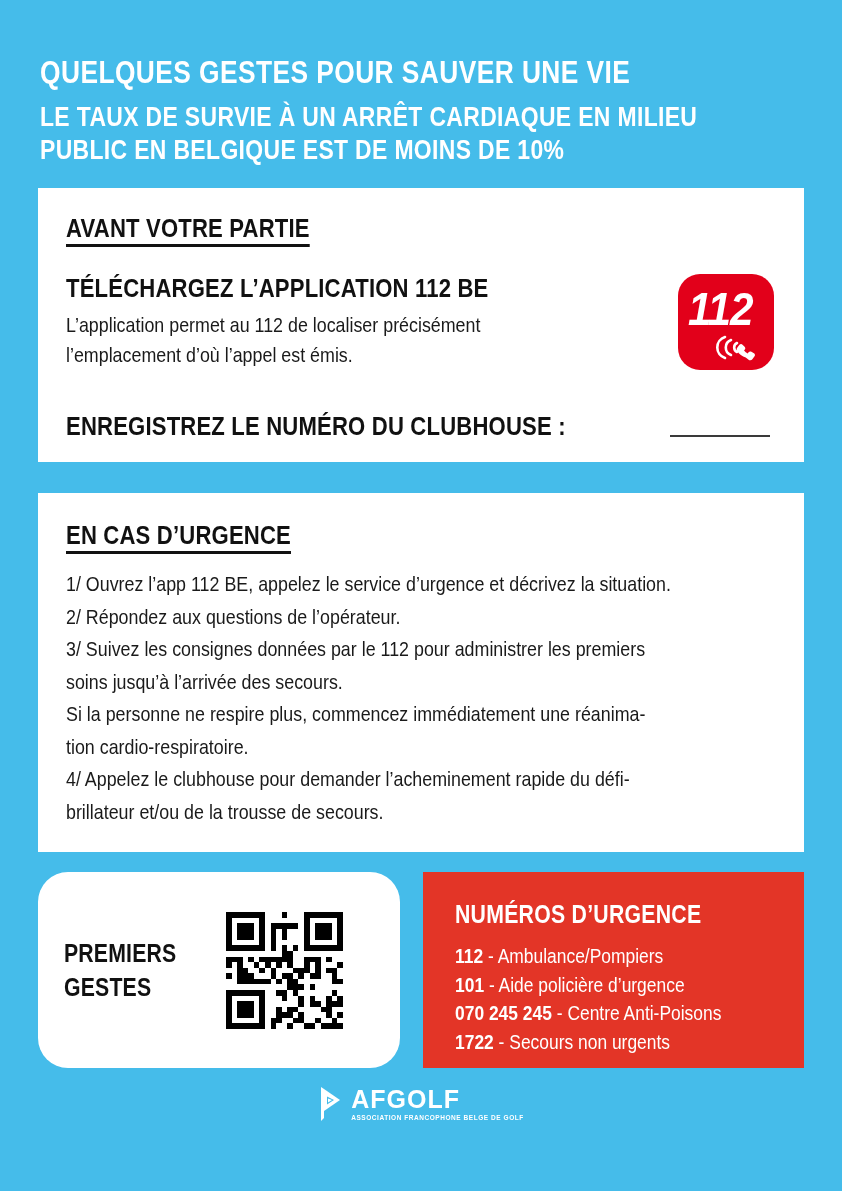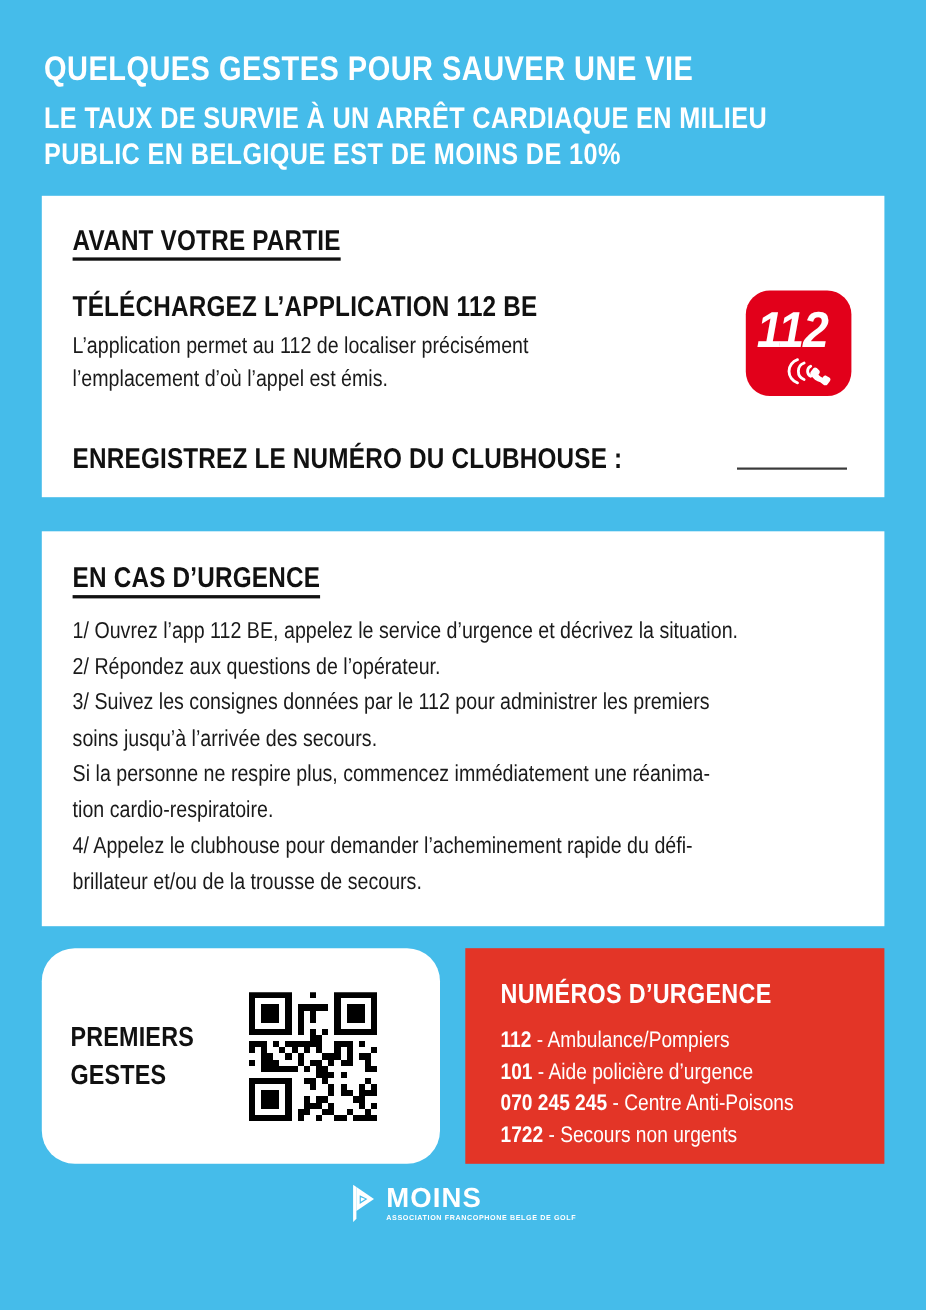--- a/index.html
+++ b/index.html
@@ -5,21 +5,21 @@
   :root{
     --bg:#45BCEA; --card:#FFFFFF; --red:#E33527; --badge-red:#E2001A;
     --ink:#111111; --light:#FFFFFF;
   }
   *{margin:0;padding:0;box-sizing:border-box;}
   html,body{background:#9fb0b8;}
   body{display:flex;justify-content:center;}
   .page{
     position:relative;width:842px;height:1191px;background:var(--bg);
     overflow:hidden;font-family:"Liberation Sans",sans-serif;color:var(--ink);
-    padding:8px 40px;
+    padding:18px 40px;
   }
   
   .squeeze{transform:scaleX(.85);transform-origin:0 0;width:117.6%;}
 
   
   .hdr{padding-top:36px;color:var(--light);}
   .hdr-title{font-size:31px;font-weight:800;letter-spacing:.5px;line-height:38px;}
   .hdr-sub{margin-top:9px;font-size:27px;font-weight:800;letter-spacing:.4px;}
   .hdr-sub .line{line-height:33px;}
 
@@ -376,18 +376,18 @@
   </div>
 
   <footer class="foot">
     <svg width="24" height="34" viewBox="0 0 24 34">
       <path fill="#fff" d="M3 0 L6 2 L6 31 L3 34 Z"></path>
       <path fill="#fff" d="M6 2 L22 13 L6 24 Z"></path>
       <path fill="#45BCEA" d="M9 9.5 L16 13 L9 17.5 Z"></path>
       <path fill="#fff" d="M10 11.5 L14 13 L10 15.5 Z"></path>
     </svg>
     <div class="foot-txt">
-      <span class="foot-name">MOINS</span>
+      <span class="foot-name">AFGOLF</span>
       <span class="foot-tag">ASSOCIATION FRANCOPHONE BELGE DE GOLF</span>
     </div>
   </footer>
 
 </div>
 
 </body></html>

